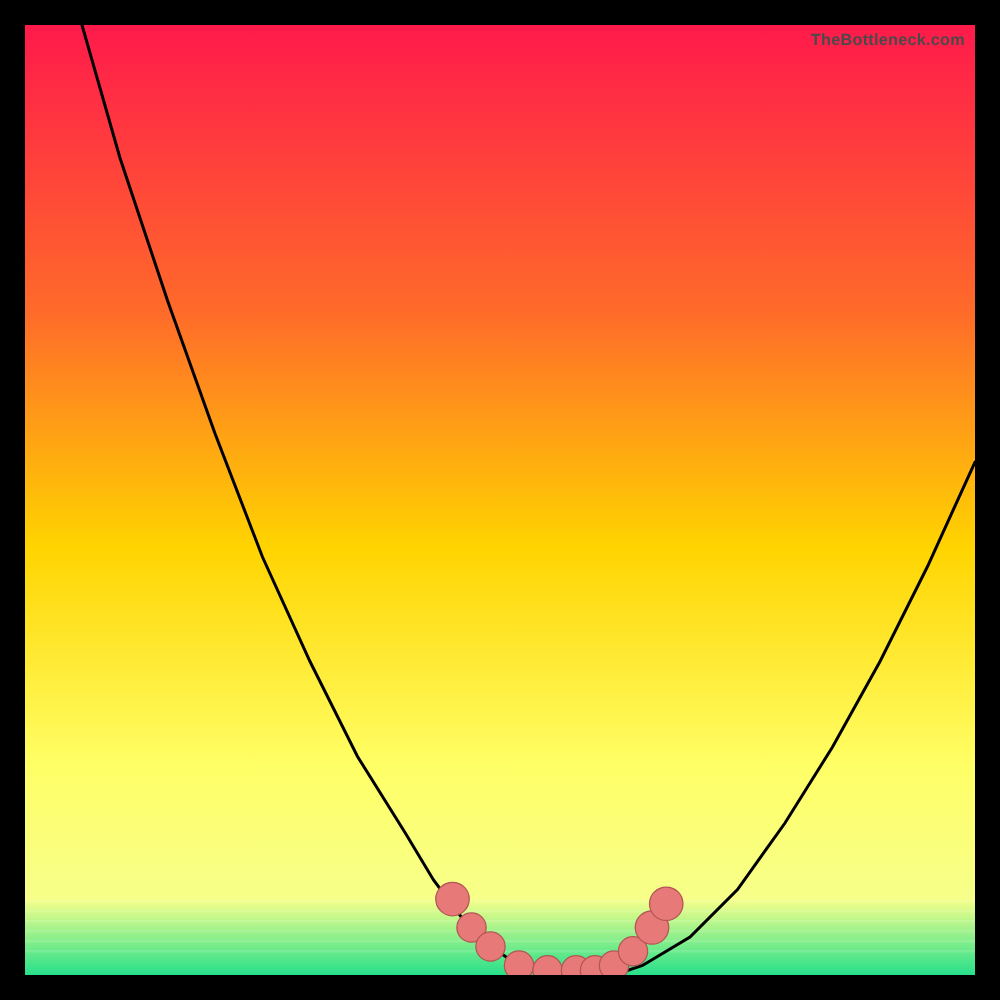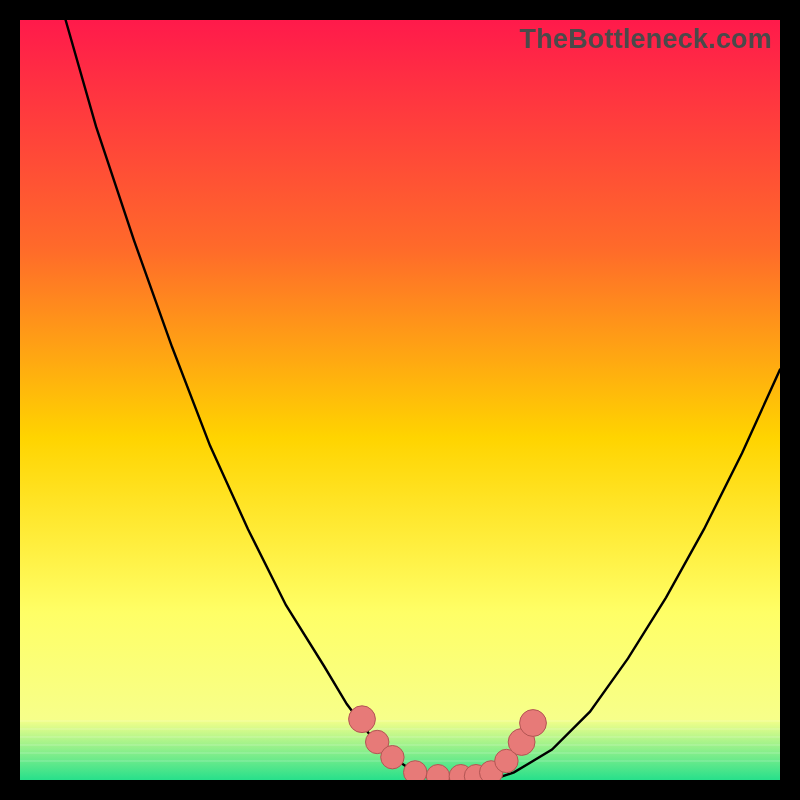--- a/index.html
+++ b/index.html
@@ -24,21 +24,21 @@
     left: 0;
     top: 0;
     width: 760px;
     height: 760px;
   }
   .watermark {
     position: absolute;
     top: 4px;
     right: 8px;
     color: #4a4a4a;
-    font-size: 27px;
+    font-size: 13px;
     font-weight: 600;
     letter-spacing: 0.2px;
     z-index: 10;
   }
 </style>
 </head>
 <body>
 
 <div class="frame">
   <div class="watermark">TheBottleneck.com</div>

